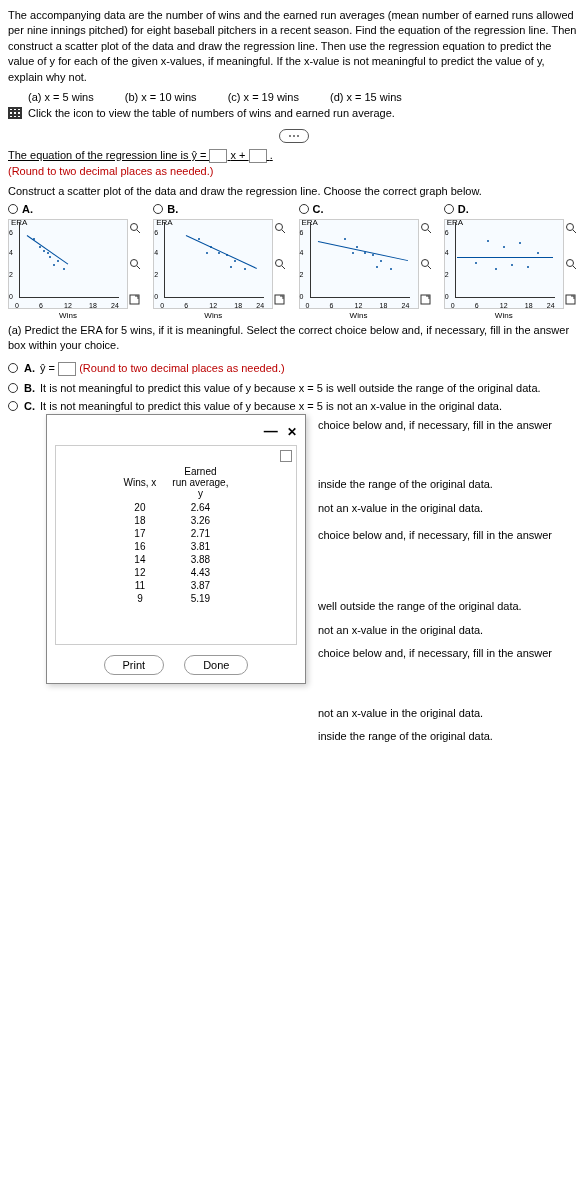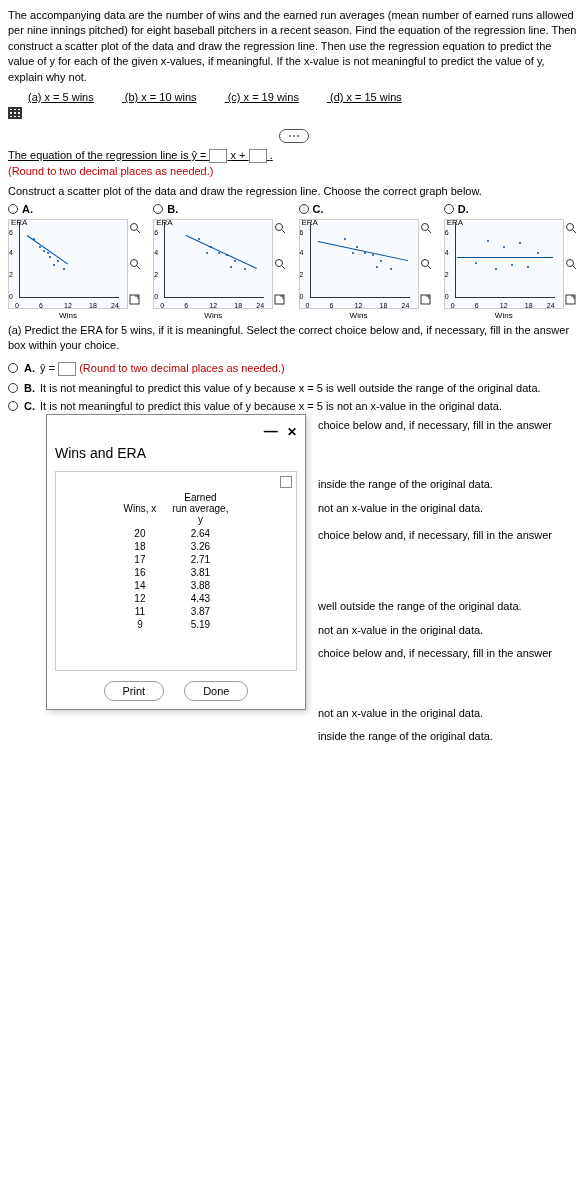--- a/index.html
+++ b/index.html
@@ -1,18 +1,18 @@
 <!DOCTYPE html>
 <html><head>
   <meta charset="utf-8">
   <style>
     * { box-sizing: border-box; margin: 0; padding: 0; }
     body { font-family: Arial, sans-serif; font-size: 11px; color: #000; background: #fff; width: 587px; padding: 8px; }
     .problem-text { line-height: 1.4; margin-bottom: 6px; }
-    .sub-options { padding-left: 20px; margin-bottom: 4px; text-decoration: underline; }
+    .sub-options { padding-left: 20px; margin-bottom: 4px; }
     .sub-options span { margin-right: 28px; }
     .icon-row { display: flex; align-items: center; gap: 6px; margin-bottom: 10px; }
     .table-icon { width: 14px; height: 12px; border: 1px solid #333; display: inline-grid; grid-template-columns: 1fr 1fr 1fr; grid-template-rows: 1fr 1fr 1fr; }
     .table-icon div { border: 0.5px solid #333; }
     .dots-pill { width: 30px; height: 14px; border: 1px solid #555; border-radius: 7px; display: flex; align-items: center; justify-content: center; margin: 6px auto; gap: 2px; }
     .dots-pill span { width: 2px; height: 2px; background: #555; border-radius: 50%; }
     .equation-line { margin-bottom: 2px; text-decoration: underline; }
     .red-text { color: #b00; }
     .input-box { display: inline-block; width: 18px; height: 14px; border: 1px solid #888; vertical-align: middle; }
     .section-title { margin: 8px 0 6px; }
@@ -69,20 +69,21 @@
     <div></div>
       <div></div>
       <div></div>
       <div></div>
       <div></div>
       <div></div>
       <div></div>
       <div></div>
       <div></div>
   </span>
+  <span>Click the icon to view the table of numbers of wins and earned run average.</span>
 </div>
 
 <div class="dots-pill">
     <span></span>
     <span></span>
     <span></span>
   </div>
 
 <div class="equation-line">
   <span>The equation of the regression line is ŷ = </span>
@@ -292,21 +293,20 @@
 
 <div class="modal-area">
   <div class="modal">
     <div class="modal-header">
       <span></span>
       <div>
         <span class="dash">—</span>&nbsp;&nbsp;
         <span class="close">✕</span>
       </div>
     </div>
-    <div class="modal-title">Wins and ERA</div>
     <div class="data-table-wrap">
       <div class="copy-icon"></div>
       <table class="data-table">
         <thead>
           <tr>
             <th>Wins, x</th>
             <th>
               <div>Earned</div>
               <div>run average,</div>
               <div>y</div>

